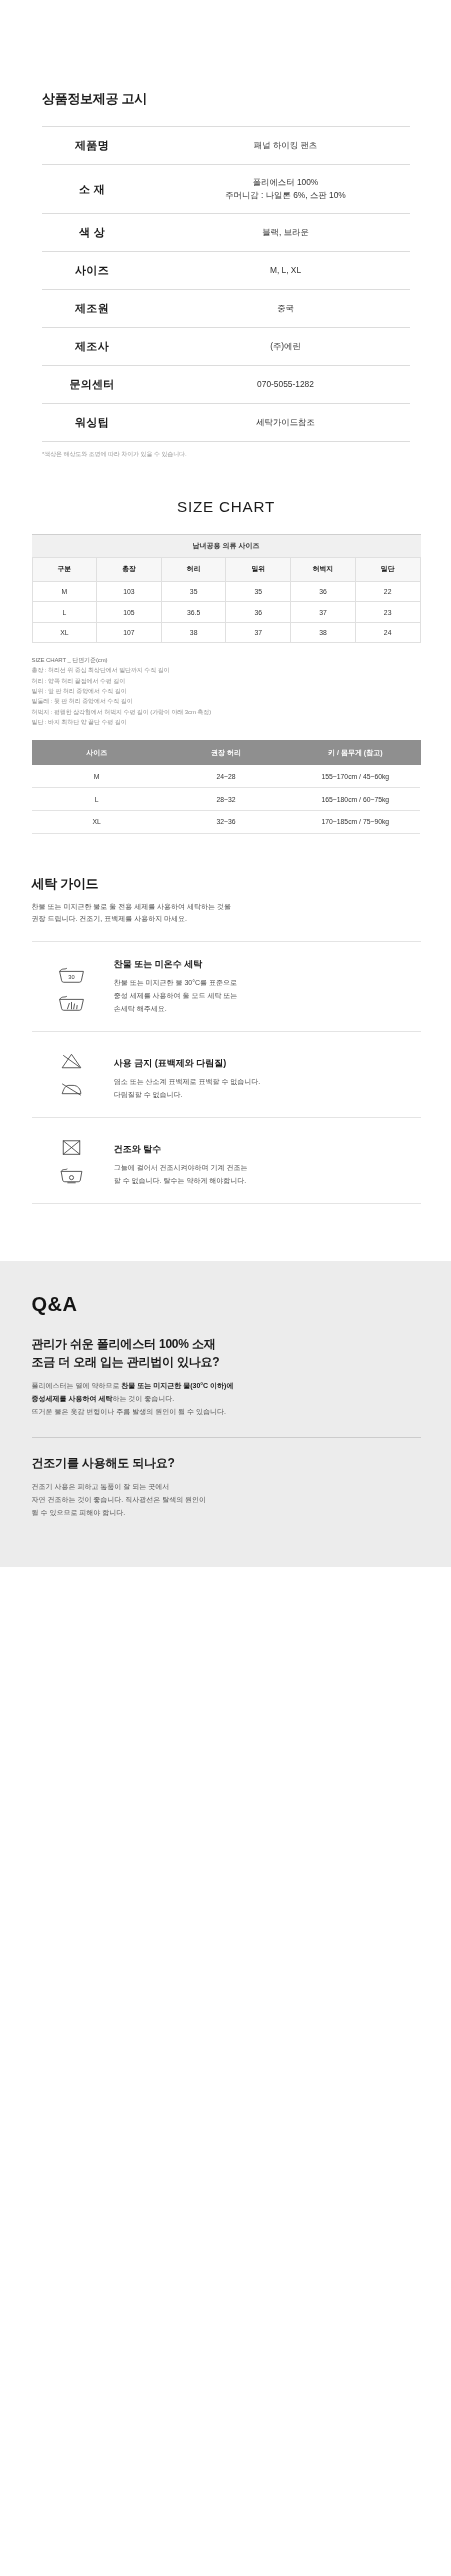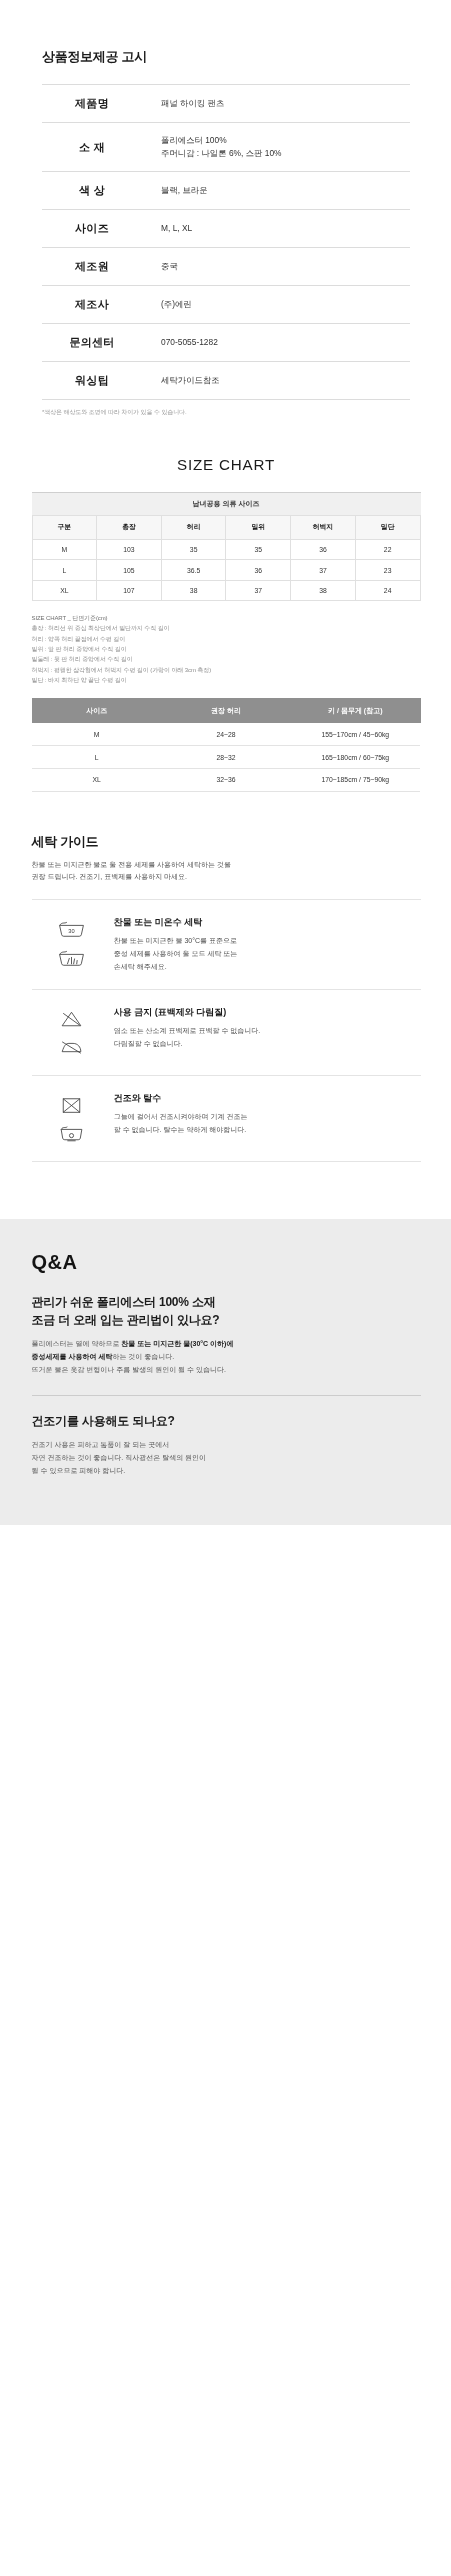--- a/index.html
+++ b/index.html
@@ -7,21 +7,21 @@
   body {
     width: 452px;
     background: #ffffff;
     font-family: "Liberation Sans", sans-serif;
     color: #222;
     -webkit-font-smoothing: antialiased;
   }
   .page { width: 452px; margin:0 auto; }
 
   
-  .sec-info { padding: 48px 42px 0 42px; }
+  .sec-info { padding: 90px 42px 0 42px; }
   .sec-title {
     font-size: 13px;
     font-weight: bold;
     letter-spacing: -0.3px;
     margin: 0 0 18px 0;
     color: #1b1b1b;
   }
   table.info {
     width: 100%;
     border-collapse: collapse;
@@ -38,20 +38,21 @@
     padding: 11px 0;
     vertical-align: middle;
     letter-spacing: 0.3px;
   }
   table.info td {
     font-size: 8.4px;
     color: #333;
     padding: 11px 0 11px 19px;
     vertical-align: middle;
     line-height: 1.55;
+    text-align: center;
   }
   .note {
     font-size: 6px;
     color: #9a9a9a;
     margin-top: 8.4px;
     letter-spacing: -0.1px;
   }
 
   
   .sec-size { padding: 33px 31.5px 0 31.5px; }
@@ -130,21 +131,21 @@
     letter-spacing: -0.3px;
   }
   .wash-lead {
     font-size: 7px;
     line-height: 1.75;
     color: #4a4a4a;
     margin: 0 0 15.8px 0;
   }
   .wash-row {
     display: flex;
-    align-items: flex-start;
+    align-items: flex-end;
     border-top: 0.5px solid #e4e4e4;
     padding: 15.8px 0 15.8px 0;
   }
   .wash-row:last-child { border-bottom: 0.5px solid #e4e4e4; }
   .wash-icons {
     width: 79px;
     flex: 0 0 79px;
     display: flex;
     flex-direction: column;
     align-items: center;

